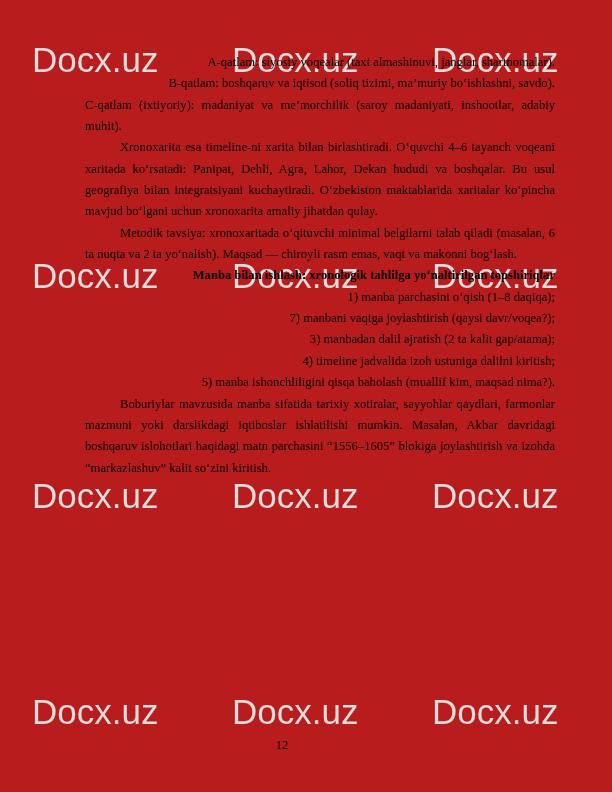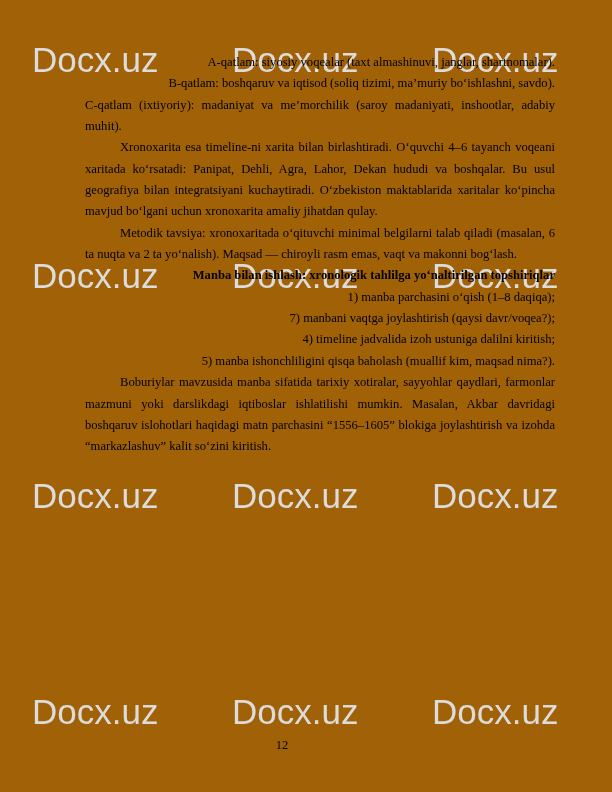--- a/index.html
+++ b/index.html
@@ -1,19 +1,19 @@
 <!DOCTYPE html>
 <html><head>
 <meta charset="utf-8">
 <style>
   html, body { margin: 0; padding: 0; background: #ffffff; }
   body { width: 612px; height: 792px; position: relative; overflow: hidden; }
   .page {
     position: absolute; left: 0; top: 0; width: 612px; height: 792px;
-    background: #a16207;
+    background: #b91c1c;
   }
   .watermark-layer { position: absolute; inset: 0; pointer-events: none; z-index: 0; }
   .wm {
     position: absolute;
     font-family: "Liberation Sans", "DejaVu Sans", sans-serif;
     font-size: 35px;
     color: #dcdcdc;
     letter-spacing: 0px;
     line-height: 1;
     white-space: nowrap;
@@ -64,20 +64,21 @@
   <div class="content">
     <p class="plain">A-qatlam: siyosiy voqealar (taxt almashinuvi, janglar, shartnomalar).</p>
     <p class="plain">B-qatlam: boshqaruv va iqtisod (soliq tizimi, ma’muriy bo‘ishlashni, savdo).</p>
     <p class="just">C-qatlam (ixtiyoriy): madaniyat va me’morchilik (saroy madaniyati, inshootlar, adabiy muhit).</p>
     <p class="just indent">Xronoxarita esa timeline-ni xarita bilan birlashtiradi. O‘quvchi 4–6 tayanch voqeani xaritada ko‘rsatadi: Panipat, Dehli, Agra, Lahor, Dekan hududi va boshqalar. Bu usul geografiya bilan integratsiyani kuchaytiradi. O‘zbekiston maktablarida xaritalar ko‘pincha mavjud bo‘lgani uchun xronoxarita amaliy jihatdan qulay.</p>
     <p class="just indent">Metodik tavsiya: xronoxaritada o‘qituvchi minimal belgilarni talab qiladi (masalan, 6 ta nuqta va 2 ta yo‘nalish). Maqsad — chiroyli rasm emas, vaqt va makonni bog‘lash.</p>
     <p class="plain indent bold">Manba bilan ishlash: xronologik tahlilga yo‘naltirilgan topshiriqlar</p>
 
     <p class="plain">1) manba parchasini o‘qish (1–8 daqiqa);</p>
     <p class="plain">7) manbani vaqtga joylashtirish (qaysi davr/voqea?);</p>
+    <p class="plain">3) manbadan dalil ajratish (2 ta kalit gap/atama);</p>
     <p class="plain">4) timeline jadvalida izoh ustuniga dalilni kiritish;</p>
     <p class="plain">5) manba ishonchliligini qisqa baholash (muallif kim, maqsad nima?).</p>
 
     <p class="just indent">Boburiylar mavzusida manba sifatida tarixiy xotiralar, sayyohlar qaydlari, farmonlar mazmuni yoki darslikdagi iqtiboslar ishlatilishi mumkin. Masalan, Akbar davridagi boshqaruv islohotlari haqidagi matn parchasini “1556–1605” blokiga joylashtirish va izohda “markazlashuv” kalit so‘zini kiritish.</p>
   </div>
 
   <div class="page-number">12</div>
 </div>
 
 </body></html>

